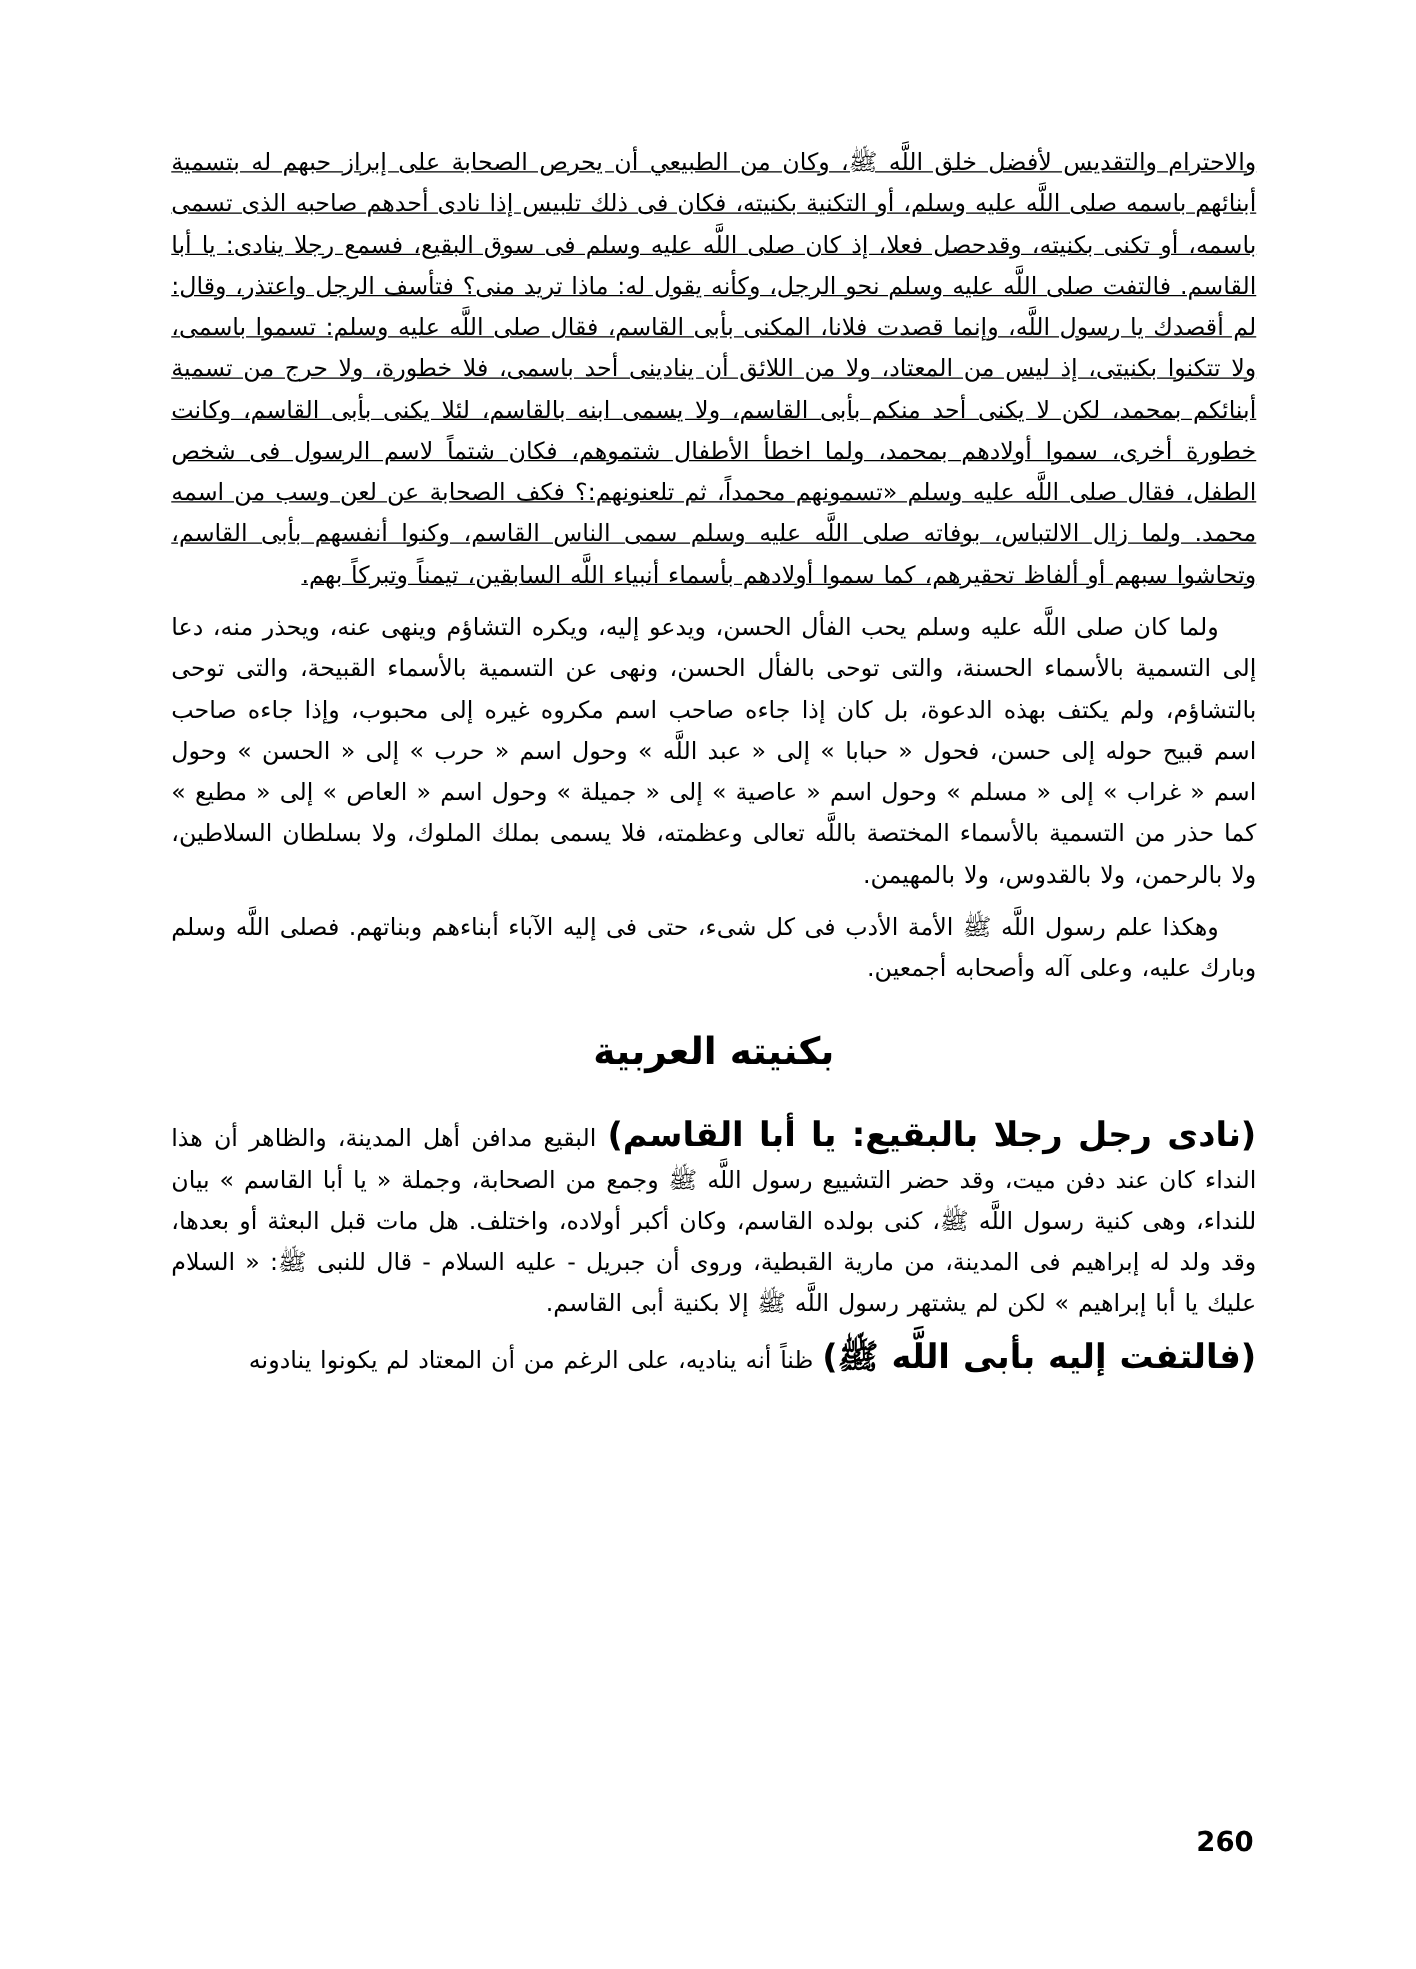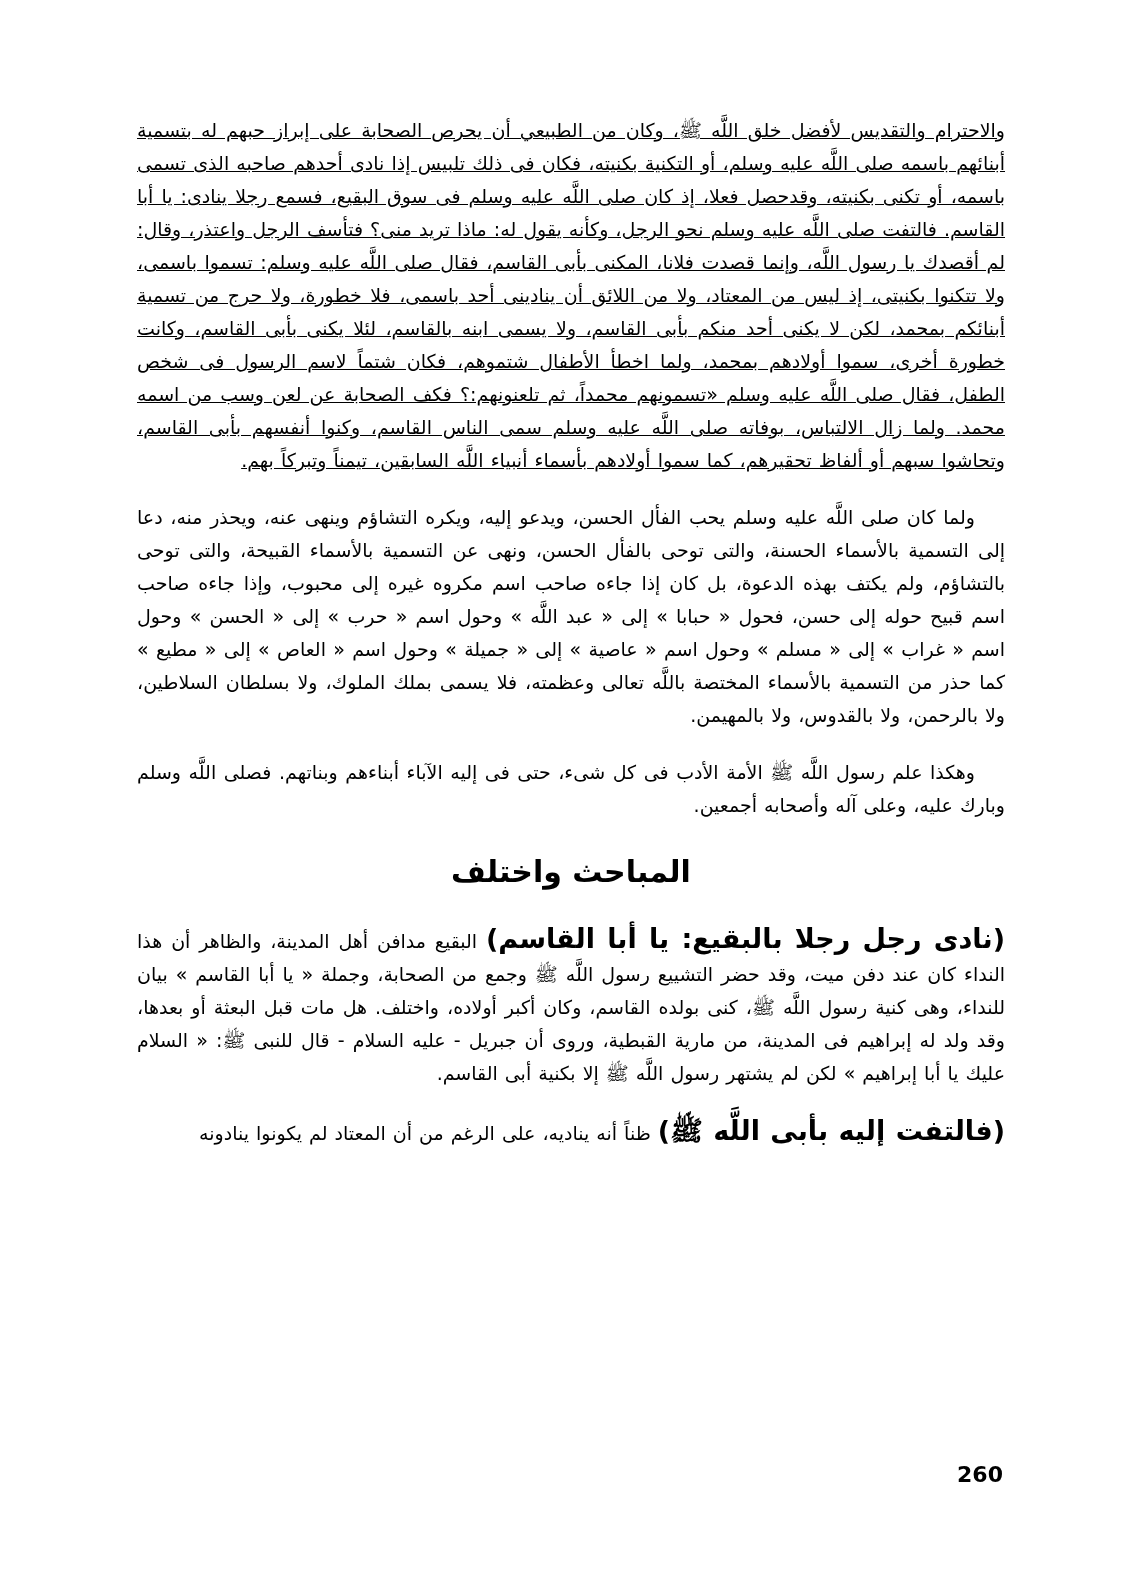--- a/index.html
+++ b/index.html
@@ -27,21 +27,21 @@
       font-size: 19px;
       line-height: 33px;
       text-align: justify;
       text-align-last: right;
       word-spacing: 1px;
     }
     .para.indent {
       text-indent: 30px;
     }
     .para + .para {
-      margin-top: 24px;
+      margin-top: 9px;
     }
     .section-title {
       margin: 30px 0 30px 0;
       text-align: center;
       font-size: 30px;
       font-weight: bold;
       line-height: 40px;
     }
     .lead {
       font-weight: bold;
@@ -62,19 +62,19 @@
     }
   </style>
 </head>
 <body>
 
 <div class="page">
   <p class="para first">والاحترام والتقديس لأفضل خلق اللَّه ﷺ، وكان من الطبيعي أن يحرص الصحابة على إبراز حبهم له بتسمية أبنائهم باسمه صلى اللَّه عليه وسلم، أو التكنية بكنيته، فكان فى ذلك تلبيس إذا نادى أحدهم صاحبه الذى تسمى باسمه، أو تكنى بكنيته، وقدحصل فعلا، إذ كان صلى اللَّه عليه وسلم فى سوق البقيع، فسمع رجلا ينادى: يا أبا القاسم. فالتفت صلى اللَّه عليه وسلم نحو الرجل، وكأنه يقول له: ماذا تريد منى؟ فتأسف الرجل واعتذر، وقال: لم أقصدك يا رسول اللَّه، وإنما قصدت فلانا، المكنى بأبى القاسم، فقال صلى اللَّه عليه وسلم: تسموا باسمى، ولا تتكنوا بكنيتى، إذ ليس من المعتاد، ولا من اللائق أن ينادينى أحد باسمى، فلا خطورة، ولا حرج من تسمية أبنائكم بمحمد، لكن لا يكنى أحد منكم بأبى القاسم، ولا يسمى ابنه بالقاسم، لئلا يكنى بأبى القاسم، وكانت خطورة أخرى، سموا أولادهم بمحمد، ولما اخطأ الأطفال شتموهم، فكان شتماً لاسم الرسول فى شخص الطفل، فقال صلى اللَّه عليه وسلم «تسمونهم محمداً، ثم تلعنونهم:؟ فكف الصحابة عن لعن وسب من اسمه محمد. ولما زال الالتباس، بوفاته صلى اللَّه عليه وسلم سمى الناس القاسم، وكنوا أنفسهم بأبى القاسم، وتحاشوا سبهم أو ألفاظ تحقيرهم، كما سموا أولادهم بأسماء أنبياء اللَّه السابقين، تيمناً وتبركاً بهم.</p>
   <p class="para indent">ولما كان صلى اللَّه عليه وسلم يحب الفأل الحسن، ويدعو إليه، ويكره التشاؤم وينهى عنه، ويحذر منه، دعا إلى التسمية بالأسماء الحسنة، والتى توحى بالفأل الحسن، ونهى عن التسمية بالأسماء القبيحة، والتى توحى بالتشاؤم، ولم يكتف بهذه الدعوة، بل كان إذا جاءه صاحب اسم مكروه غيره إلى محبوب، وإذا جاءه صاحب اسم قبيح حوله إلى حسن، فحول « حبابا » إلى « عبد اللَّه » وحول اسم « حرب » إلى « الحسن » وحول اسم « غراب » إلى « مسلم » وحول اسم « عاصية » إلى « جميلة » وحول اسم « العاص » إلى « مطيع » كما حذر من التسمية بالأسماء المختصة باللَّه تعالى وعظمته، فلا يسمى بملك الملوك، ولا بسلطان السلاطين، ولا بالرحمن، ولا بالقدوس، ولا بالمهيمن.</p>
   <p class="para indent">وهكذا علم رسول اللَّه ﷺ الأمة الأدب فى كل شىء، حتى فى إليه الآباء أبناءهم وبناتهم. فصلى اللَّه وسلم وبارك عليه، وعلى آله وأصحابه أجمعين.</p>
 
-  <h2 class="section-title">المباحث واختلف</h2>
+  <h2 class="section-title">بكنيته العربية</h2>
 
   <p class="para"><span class="lead">(نادى رجل رجلا بالبقيع: يا أبا القاسم)</span><span> البقيع مدافن أهل المدينة، والظاهر أن هذا النداء كان عند دفن ميت، وقد حضر التشييع رسول اللَّه ﷺ وجمع من الصحابة، وجملة « يا أبا القاسم » بيان للنداء، وهى كنية رسول اللَّه ﷺ، كنى بولده القاسم، وكان أكبر أولاده، واختلف. هل مات قبل البعثة أو بعدها، وقد ولد له إبراهيم فى المدينة، من مارية القبطية، وروى أن جبريل - عليه السلام - قال للنبى ﷺ: « السلام عليك يا أبا إبراهيم » لكن لم يشتهر رسول اللَّه ﷺ إلا بكنية أبى القاسم.</span></p>
   <p class="para"><span class="lead">(فالتفت إليه بأبى اللَّه ﷺ)</span><span> ظناً أنه يناديه، على الرغم من أن المعتاد لم يكونوا ينادونه</span></p>
 </div>
 
 <div class="page-number">260</div>
 
 </body></html>

